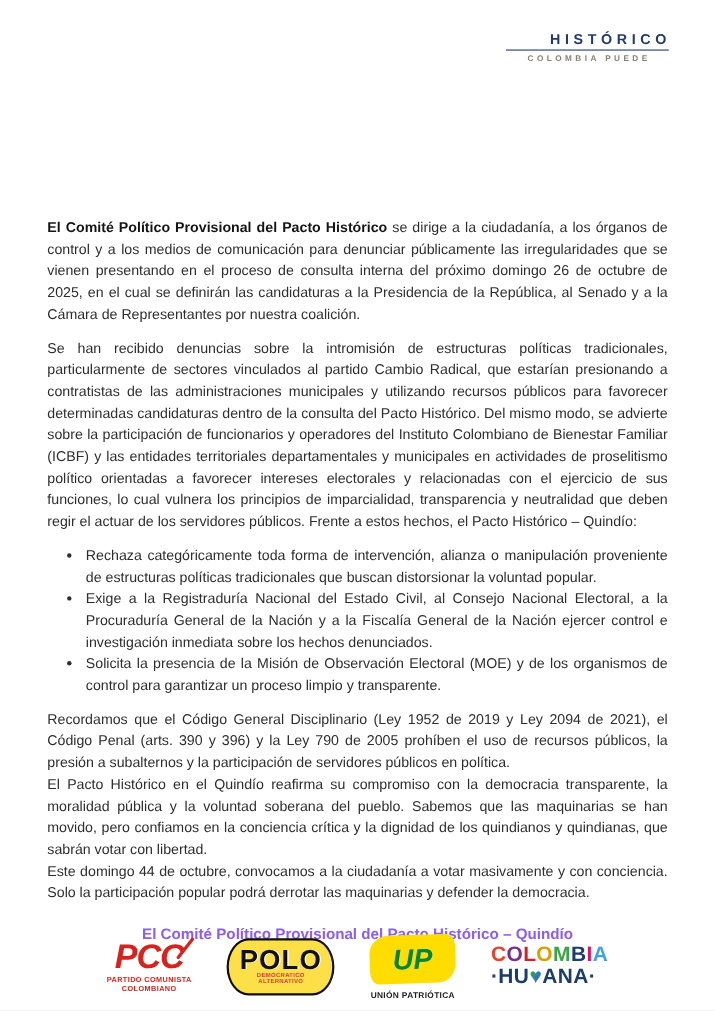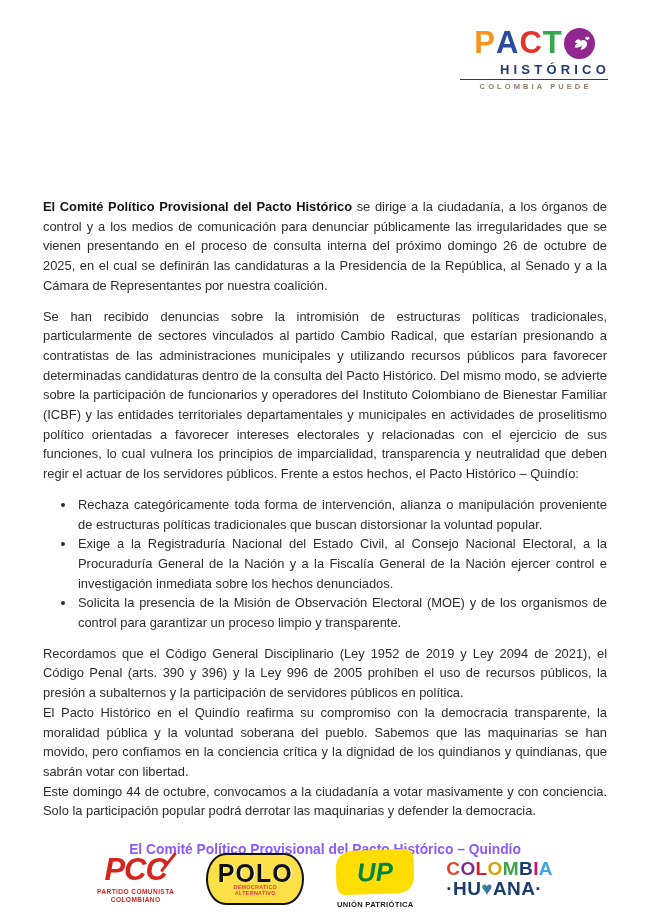--- a/index.html
+++ b/index.html
@@ -71,49 +71,38 @@
   .humana-line { font-size:19px; font-weight:900; letter-spacing:0.4px; white-space:nowrap; }
   .heart-grad { background:linear-gradient(125deg,#3ba447 20%,#2779bd 55%,#d5146e 90%);
     -webkit-background-clip:text; background-clip:text; color:transparent; }
 </style>
 </head>
 <body>
 
 <div class="page">
 
   <div class="brand">
-    <div class="brand-word">
-      <span><span style="color: rgb(247, 148, 29);">P</span><span style="color: rgb(43, 75, 160);">A</span><span style="color: rgb(230, 51, 42);">C</span><span style="color: rgb(51, 169, 75);">T</span></span>
-      <span class="brand-o" style="background: rgb(146, 39, 143);">
-        <svg viewBox="0 0 32 32" width="23" height="23" aria-hidden="true">
-          <g fill="#ffffff">
-            <path d="M8 21c4.5 1.6 9 .6 12-2.4L17.5 25c3.5-.5 7-2.6 8.5-6 1.2-2.8.3-6-2.2-7.3-2-1-4.3-.7-5.8.7-1.2-1.8-3.6-2.5-5.6-1.6-1.6.7-2.6 2.2-2.6 3.9l3.8 1.2c-2.4.3-4.2 2.4-3.6 5.1z"></path>
-            <path d="M24.5 7.2c.9-.9 2.3-.4 2.5.7.2-1.1 1.6-1.6 2.5-.7.7.7.6 1.8-.2 2.5l-2.3 1.9-2.3-1.9c-.8-.7-.9-1.8-.2-2.5z"></path>
-          </g>
-        </svg>
-      </span>
-    </div>
     <div class="brand-sub" style="color: rgb(34, 58, 109); text-align: right;">HISTÓRICO</div>
     <div class="brand-rule"></div>
     <div class="brand-tag" style="color: rgb(142, 127, 111);">COLOMBIA PUEDE</div>
   </div>
 
 
   <div class="body-text">
     <p class="para"><strong>El Comité Político Provisional del Pacto Histórico</strong><span> se dirige a la ciudadanía, a los órganos de control y a los medios de comunicación para denunciar públicamente las irregularidades que se vienen presentando en el proceso de consulta interna del próximo domingo 26 de octubre de 2025, en el cual se definirán las candidaturas a la Presidencia de la República, al Senado y a la Cámara de Representantes por nuestra coalición.</span></p>
 
     <p class="para">Se han recibido denuncias sobre la intromisión de estructuras políticas tradicionales, particularmente de sectores vinculados al partido Cambio Radical, que estarían presionando a contratistas de las administraciones municipales y utilizando recursos públicos para favorecer determinadas candidaturas dentro de la consulta del Pacto Histórico. Del mismo modo, se advierte sobre la participación de funcionarios y operadores del Instituto Colombiano de Bienestar Familiar (ICBF) y las entidades territoriales departamentales y municipales en actividades de proselitismo político orientadas a favorecer intereses electorales y relacionadas con el ejercicio de sus funciones, lo cual vulnera los principios de imparcialidad, transparencia y neutralidad que deben regir el actuar de los servidores públicos. Frente a estos hechos, el Pacto Histórico – Quindío:</p>
 
     <ul class="demands">
       <li>Rechaza categóricamente toda forma de intervención, alianza o manipulación proveniente de estructuras políticas tradicionales que buscan distorsionar la voluntad popular.</li>
       <li>Exige a la Registraduría Nacional del Estado Civil, al Consejo Nacional Electoral, a la Procuraduría General de la Nación y a la Fiscalía General de la Nación ejercer control e investigación inmediata sobre los hechos denunciados.</li>
       <li>Solicita la presencia de la Misión de Observación Electoral (MOE) y de los organismos de control para garantizar un proceso limpio y transparente.</li>
     </ul>
 
-    <p class="para tight">Recordamos que el Código General Disciplinario (Ley 1952 de 2019 y Ley 2094 de 2021), el Código Penal (arts. 390 y 396) y la Ley 996 de 2005 prohíben el uso de recursos públicos, la presión a subalternos y la participación de servidores públicos en política.</p>
+    <p class="para tight">Recordamos que el Código General Disciplinario (Ley 1952 de 2019 y Ley 2094 de 2021), el Código Penal (arts. 390 y 396) y la Ley 790 de 2005 prohíben el uso de recursos públicos, la presión a subalternos y la participación de servidores públicos en política.</p>
     <p class="para tight">El Pacto Histórico en el Quindío reafirma su compromiso con la democracia transparente, la moralidad pública y la voluntad soberana del pueblo. Sabemos que las maquinarias se han movido, pero confiamos en la conciencia crítica y la dignidad de los quindianos y quindianas, que sabrán votar con libertad.</p>
     <p class="para tight">Este domingo 44 de octubre, convocamos a la ciudadanía a votar masivamente y con conciencia. Solo la participación popular podrá derrotar las maquinarias y defender la democracia.</p>
 
     <p class="signature">El Comité Político Provisional del Pacto Histórico – Quindío</p>
   </div>
 
   <div class="parties">
 
     <div class="pcc">
       <div class="pcc-acronym" style="color: rgb(215, 35, 29);">

